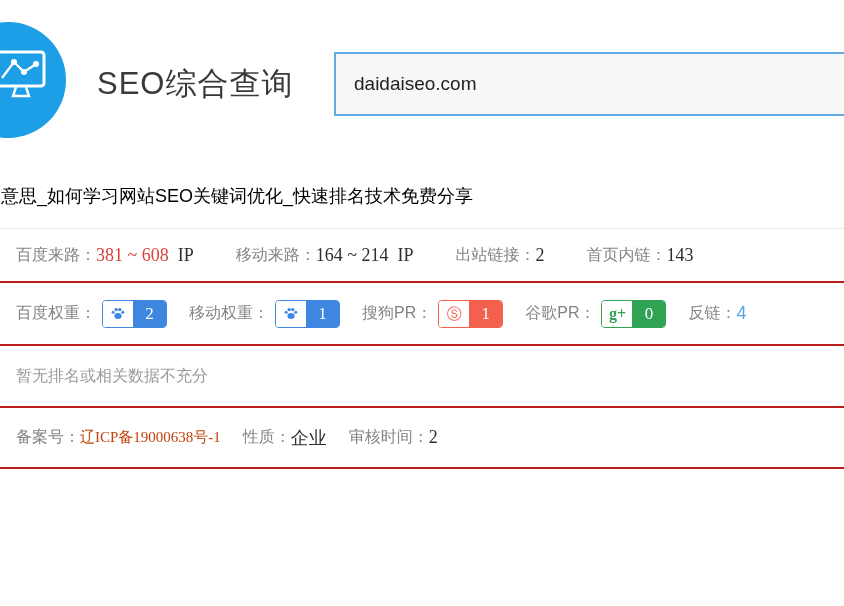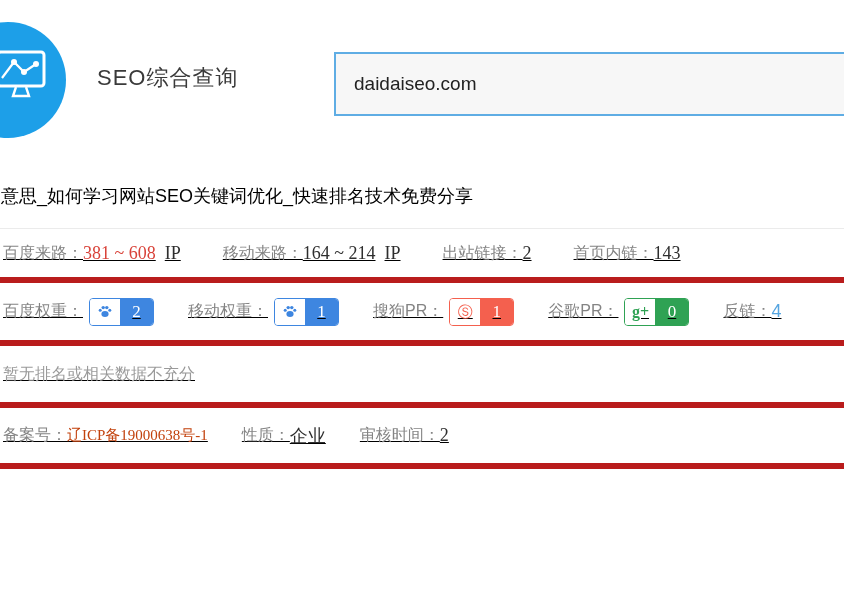--- a/index.html
+++ b/index.html
@@ -4,45 +4,45 @@
 <style>
   * { margin:0; padding:0; box-sizing:border-box; }
   html,body { width:844px; height:606px; overflow:hidden; background:#fff;
     font-family:"Liberation Sans","DejaVu Sans",sans-serif; position:relative; }
 
   
   .logo { position:absolute; left:-50px; top:22px; width:116px; height:116px;
     border-radius:50%; background:#1d9fe8; }
   .logo svg { position:absolute; left:46px; top:28px; }
 
-  .app-title { position:absolute; left:97px; top:63px; font-size:22px;
+  .app-title { position:absolute; left:97px; top:63px; font-size:31px;
     font-weight:normal; color:#3a3a3a; letter-spacing:1px; white-space:nowrap; }
 
   .search { position:absolute; left:334px; top:52px; width:516px; height:64px;
     border:2px solid #5fade4; background:#f7f7f7; font-size:19px; color:#222;
     padding-left:18px; outline:none; font-family:"Liberation Sans","DejaVu Sans",sans-serif; }
 
   
   .site-title { position:absolute; left:1px; top:184px; font-size:18px;
     color:#000000; white-space:nowrap; }
 
   
   .table { position:absolute; left:0; top:228px; width:844px;
     border-top:1px solid #ebebeb; }
-  .row { display:flex; align-items:center; padding-left:3px;
-    border-bottom:6px solid #b91c1c; white-space:nowrap; font-size:16px;text-decoration:underline; }
+  .row { display:flex; align-items:center; padding-left:16px;
+    border-bottom:2px solid #b91c1c; white-space:nowrap; font-size:16px; }
   .r1 { height:54px; } .r2 { height:63px; } .r3 { height:62px; }
   .r4 { height:61px; } .r5 { height:64px; } .r6 { height:59px; }
 
   .lbl { color:#848484; }
   .val { color:#2e2e2e; font-family:"Liberation Serif","DejaVu Serif",serif; font-size:18px; }
   .val-red { color:#d9433a; }
   .unit { margin-left:9px; }
   .gap42 { margin-right:42px; }
-  .gap34 { margin-right:34px;justify-content:flex-end; }
+  .gap34 { margin-right:22px;justify-content:flex-end; }
   .muted { color:#9a9a9a; }
   .link-blue { color:#c2410c; text-decoration:none; cursor:pointer;
     font-family:"Liberation Serif","DejaVu Serif",serif; font-size:15px; }
   .backlink { color:#56a5e0; text-decoration:none; cursor:pointer; font-size:18px; }
   .green-link { color:#64ad64; text-decoration:none; cursor:pointer; margin-left:32px; }
 
   
   .pair { display:inline-flex; align-items:center; }
   .badge { display:inline-flex; height:28px; border-radius:4px; overflow:hidden;
     margin-left:6px; cursor:pointer; text-decoration:none; }

